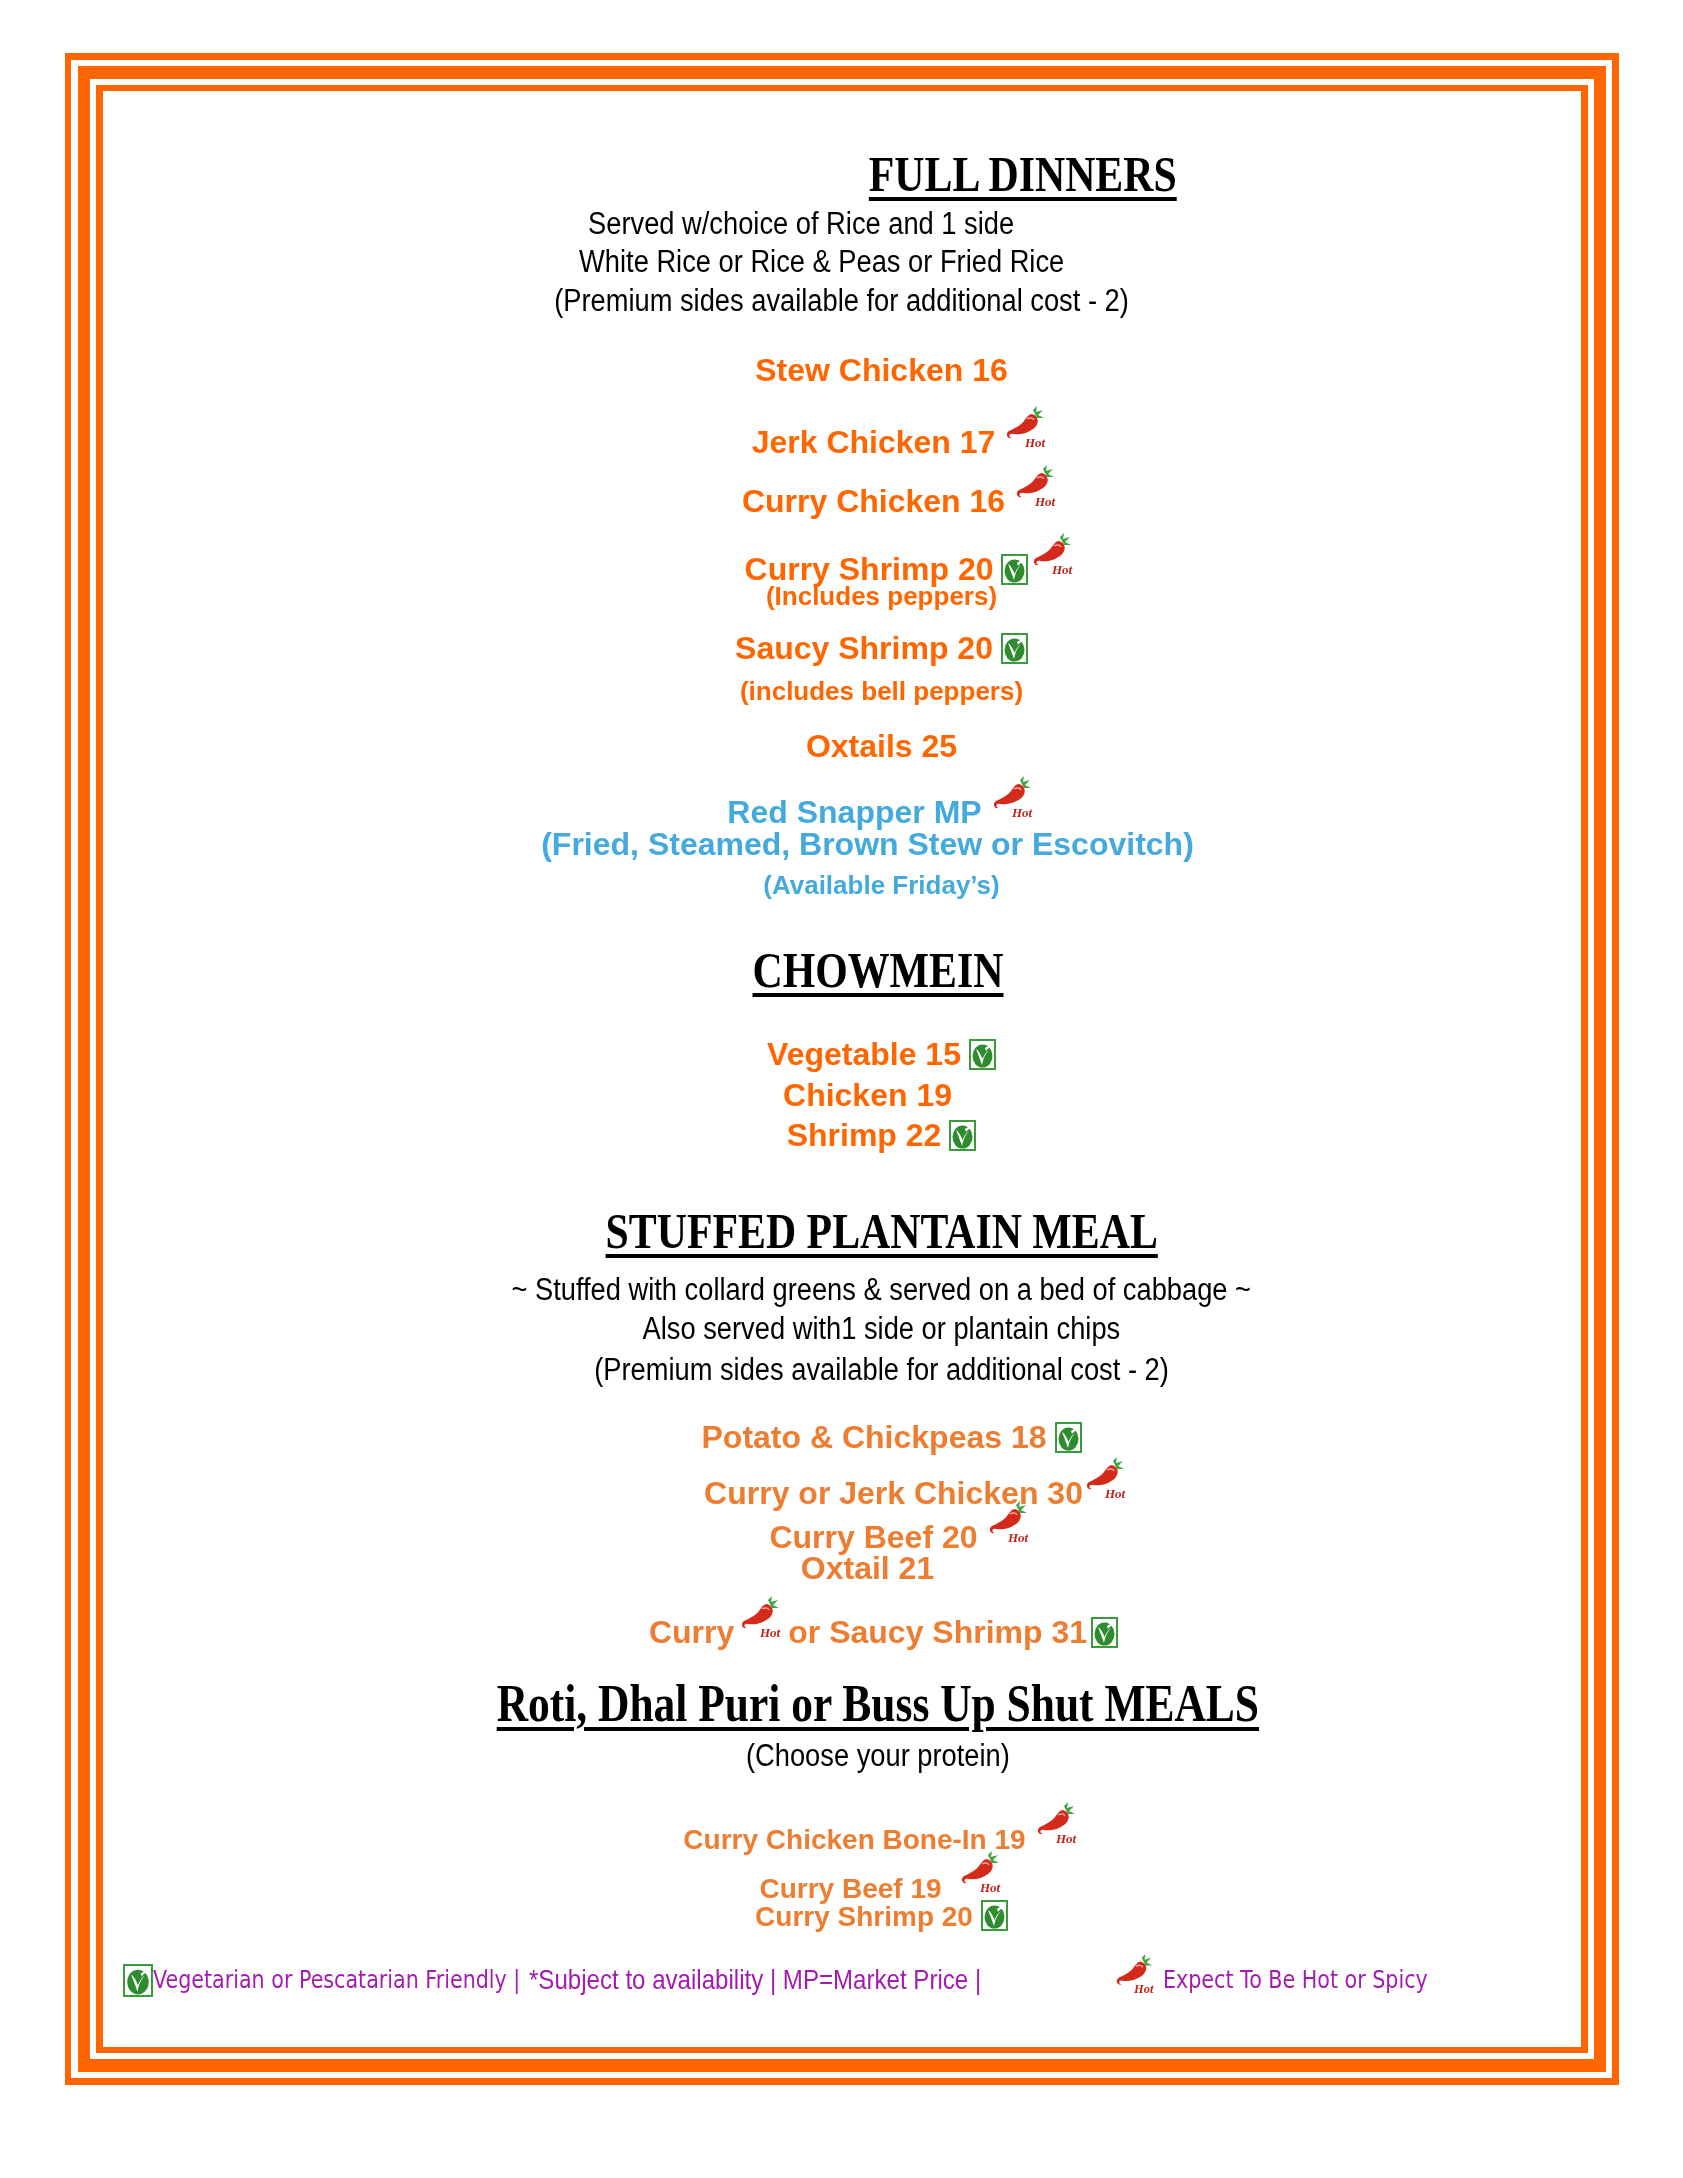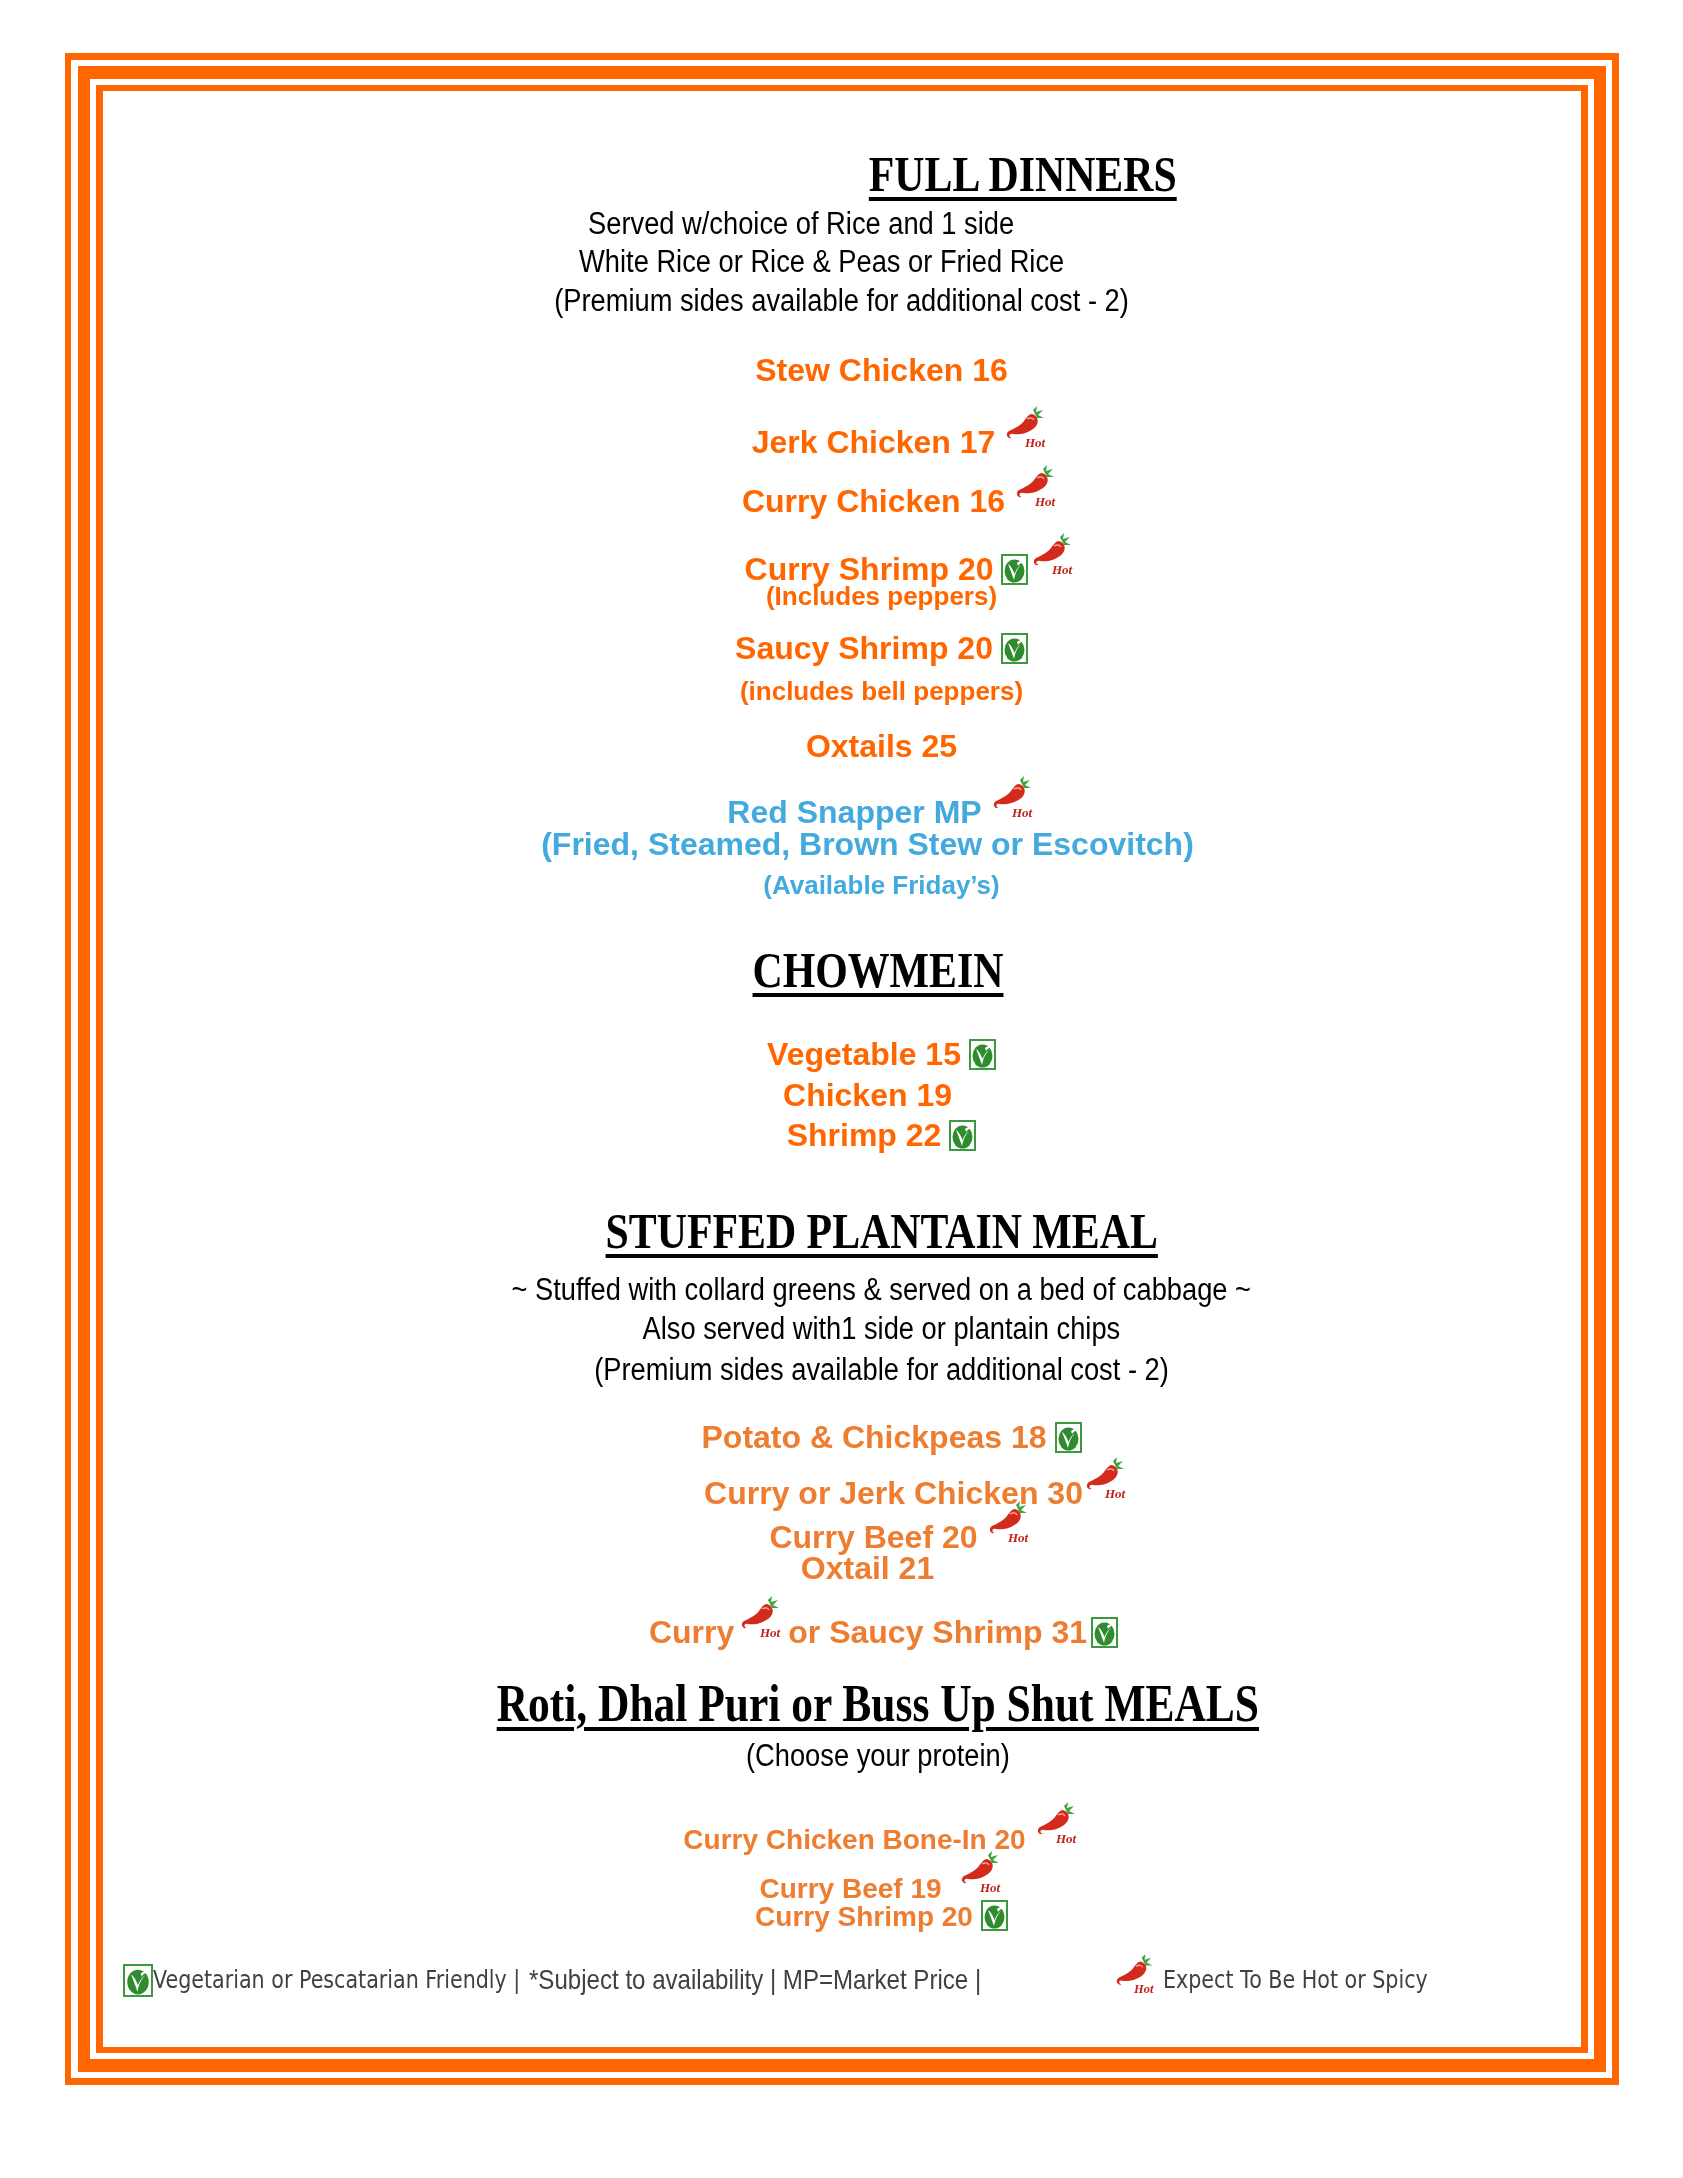--- a/index.html
+++ b/index.html
@@ -30,21 +30,21 @@
   .note { font-size: 26px; }
   .inner { display: inline-flex; align-items: flex-end; gap: 8px; }
   .veg {
     display: inline-block; width: 27px; height: 31px; box-sizing: border-box;
     border: 2px solid #3B9A3B; background: #fff; position: relative; vertical-align: middle;
   }
   .veg svg { position: absolute; left: 0; top: 1px; }
   .hot { display: inline-block; width: 46px; height: 46px; vertical-align: middle; position: relative; top: -8px; }
   .footer {
     position: absolute; left: 123px; top: 1960px; height: 40px;
-    display: flex; align-items: center; white-space: nowrap; color: #404040;
+    display: flex; align-items: center; white-space: nowrap; color: #a21caf;
   }
   .footer .cal { font-family: "DejaVu Sans", sans-serif; font-size: 24px; display:inline-block; transform: scaleX(0.86); transform-origin: left center; }
   .footer .nar { font-family: "Liberation Sans", sans-serif; font-size: 28px; display:inline-block; transform: scaleX(0.86); transform-origin: left center; }
 </style>
 </head>
 <body>
 
 <svg width="0" height="0" style="position:absolute">
   <defs>
     <symbol id="veg-sym" viewBox="0 0 23 27">
@@ -249,21 +249,21 @@
 
 <section>
   <div class="line" style="top:1677px;left:36px;">
     <span class="heading" style="font-size:53px;">Roti, Dhal Puri or Buss Up Shut MEALS</span>
   </div>
   <div class="line" style="top:1740px;left:36px;">
     <span class="sub">(Choose your protein)</span>
   </div>
   <div class="line item light" style="top:1808px;left:40px;font-size:28px;">
     <span class="inner">
-        <span>Curry Chicken Bone-In 20</span>
+        <span>Curry Chicken Bone-In 19</span>
     <svg class="hot" viewBox="0 0 46 46" width="46" height="46">
           <use href="#hot-sym"></use>
         </svg>
       </span>
   </div>
   <div class="line item light" style="top:1857px;left:40px;font-size:28px;">
     <span class="inner" style="gap:16px">
         <span>Curry Beef 19</span>
     <svg class="hot" viewBox="0 0 46 46" width="46" height="46">
           <use href="#hot-sym"></use>

